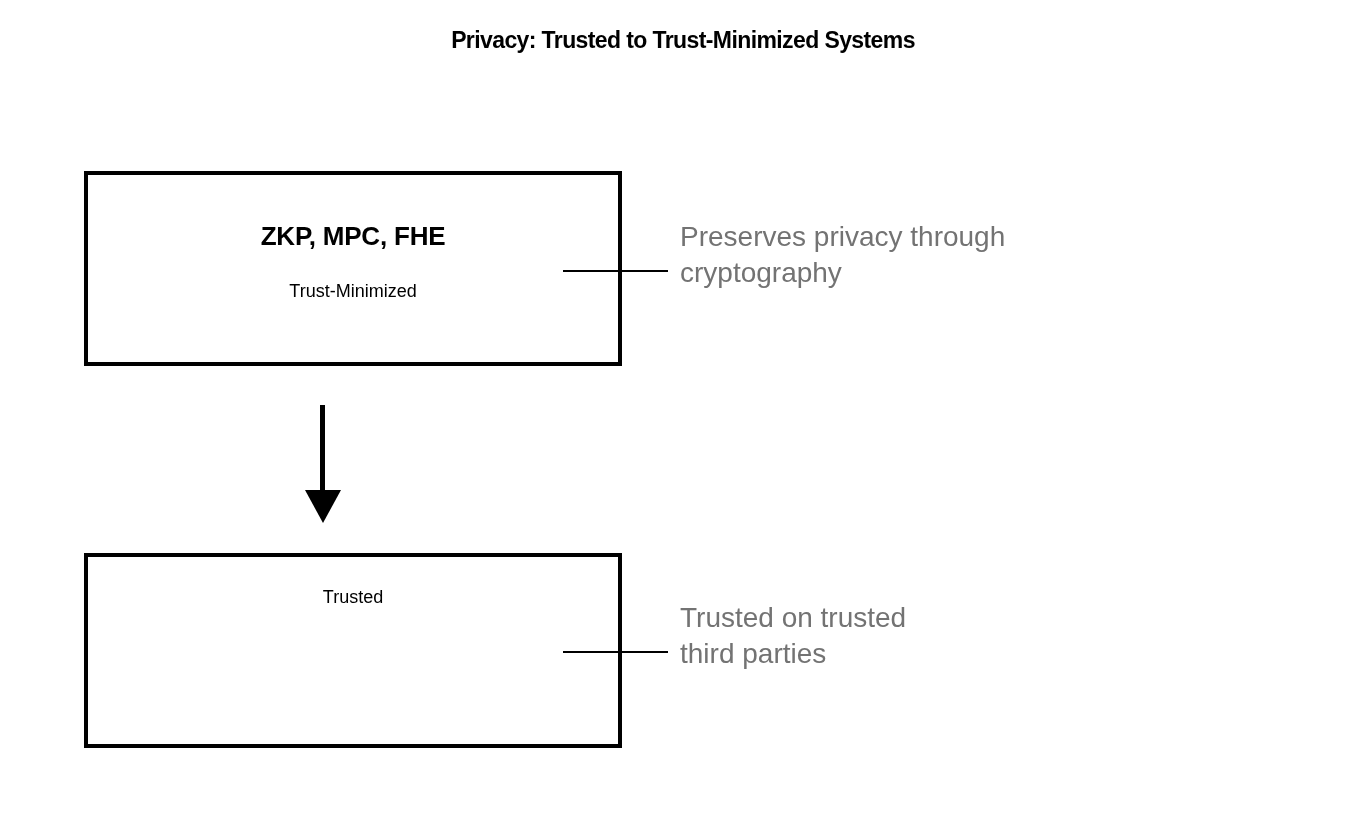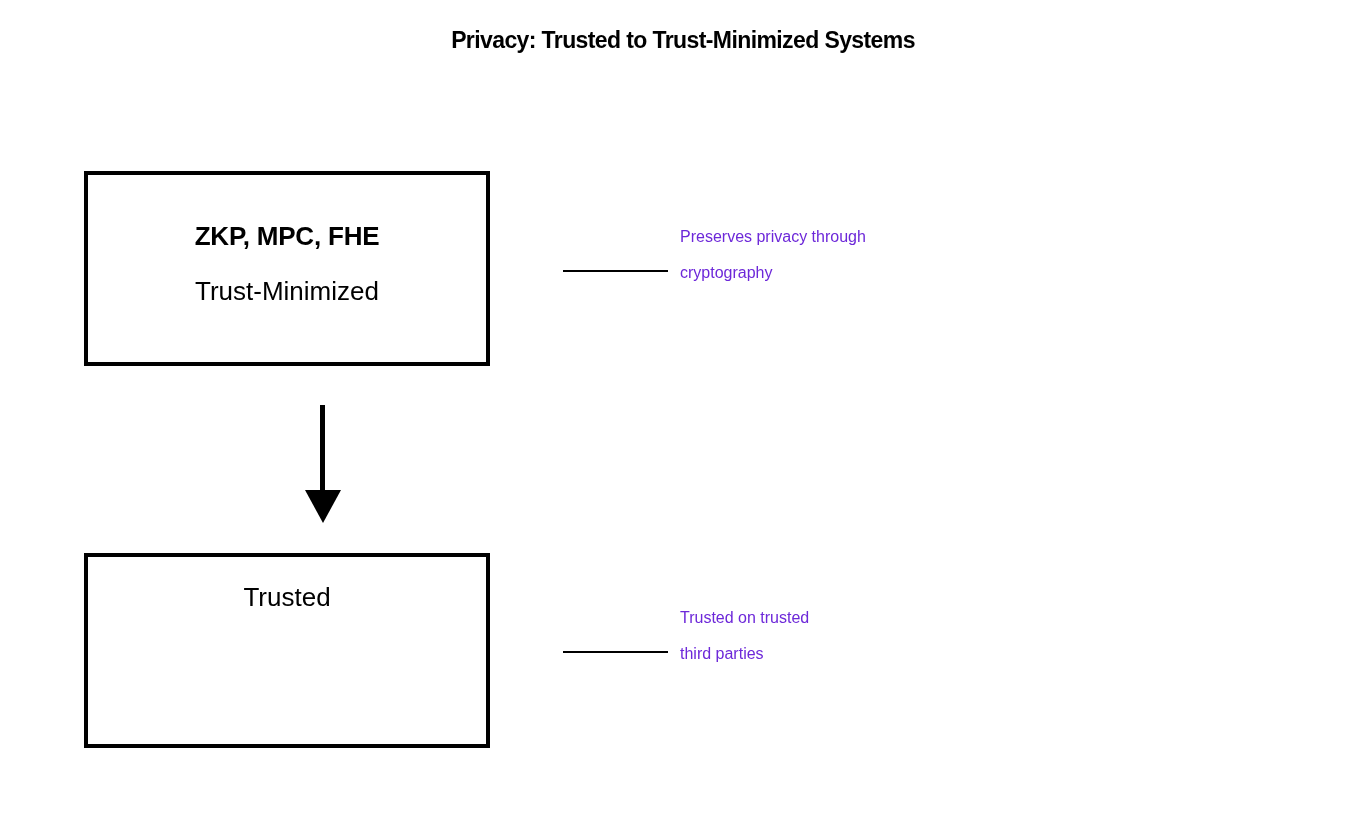--- a/index.html
+++ b/index.html
@@ -35,21 +35,21 @@
     letter-spacing: -0.6px;
     line-height: 44px;
     white-space: nowrap;
     color: #000000;
   }
 
   
   .node-box {
     position: absolute;
     left: 84px;
-    width: 406px;
+    width: 538px;
     height: 195px;
     box-sizing: border-box;
     border: 4px solid #000000;
     background: #ffffff;
     display: flex;
     flex-direction: column;
     align-items: center;
     justify-content: flex-start;
   }
   .node-box.node-top    { top: 171px; }
@@ -58,21 +58,21 @@
   .node-title {
     font-size: 26px;
     font-weight: 700;
     letter-spacing: -0.2px;
     line-height: 30px;
     margin-top: 46px;
     text-align: center;
     color: #000000;
   }
   .node-subtitle {
-    font-size: 26px;
+    font-size: 18px;
     font-weight: 400;
     line-height: 26px;
     margin-top: 27px;
     text-align: center;
     color: #000000;
   }
 
   
   .flow-arrow {
     position: absolute;
@@ -91,24 +91,24 @@
     width: 105px;
   }
   .leader-line.leader-top    { top: 270px; }
   .leader-line.leader-bottom { top: 651px; }
 
   
   .annotation {
     position: absolute;
     left: 680px;
     width: 400px;
-    font-size: 16px;
+    font-size: 28px;
     font-weight: 400;
     line-height: 36px;
-    color: #6d28d9;
+    color: #737373;
   }
   .annotation.annotation-top    { top: 219px; }
   .annotation.annotation-bottom { top: 600px; }
   .annotation .ann-line { display: block; white-space: nowrap; }
 </style>
 </head>
 <body>
 
 <div class="canvas">
 

